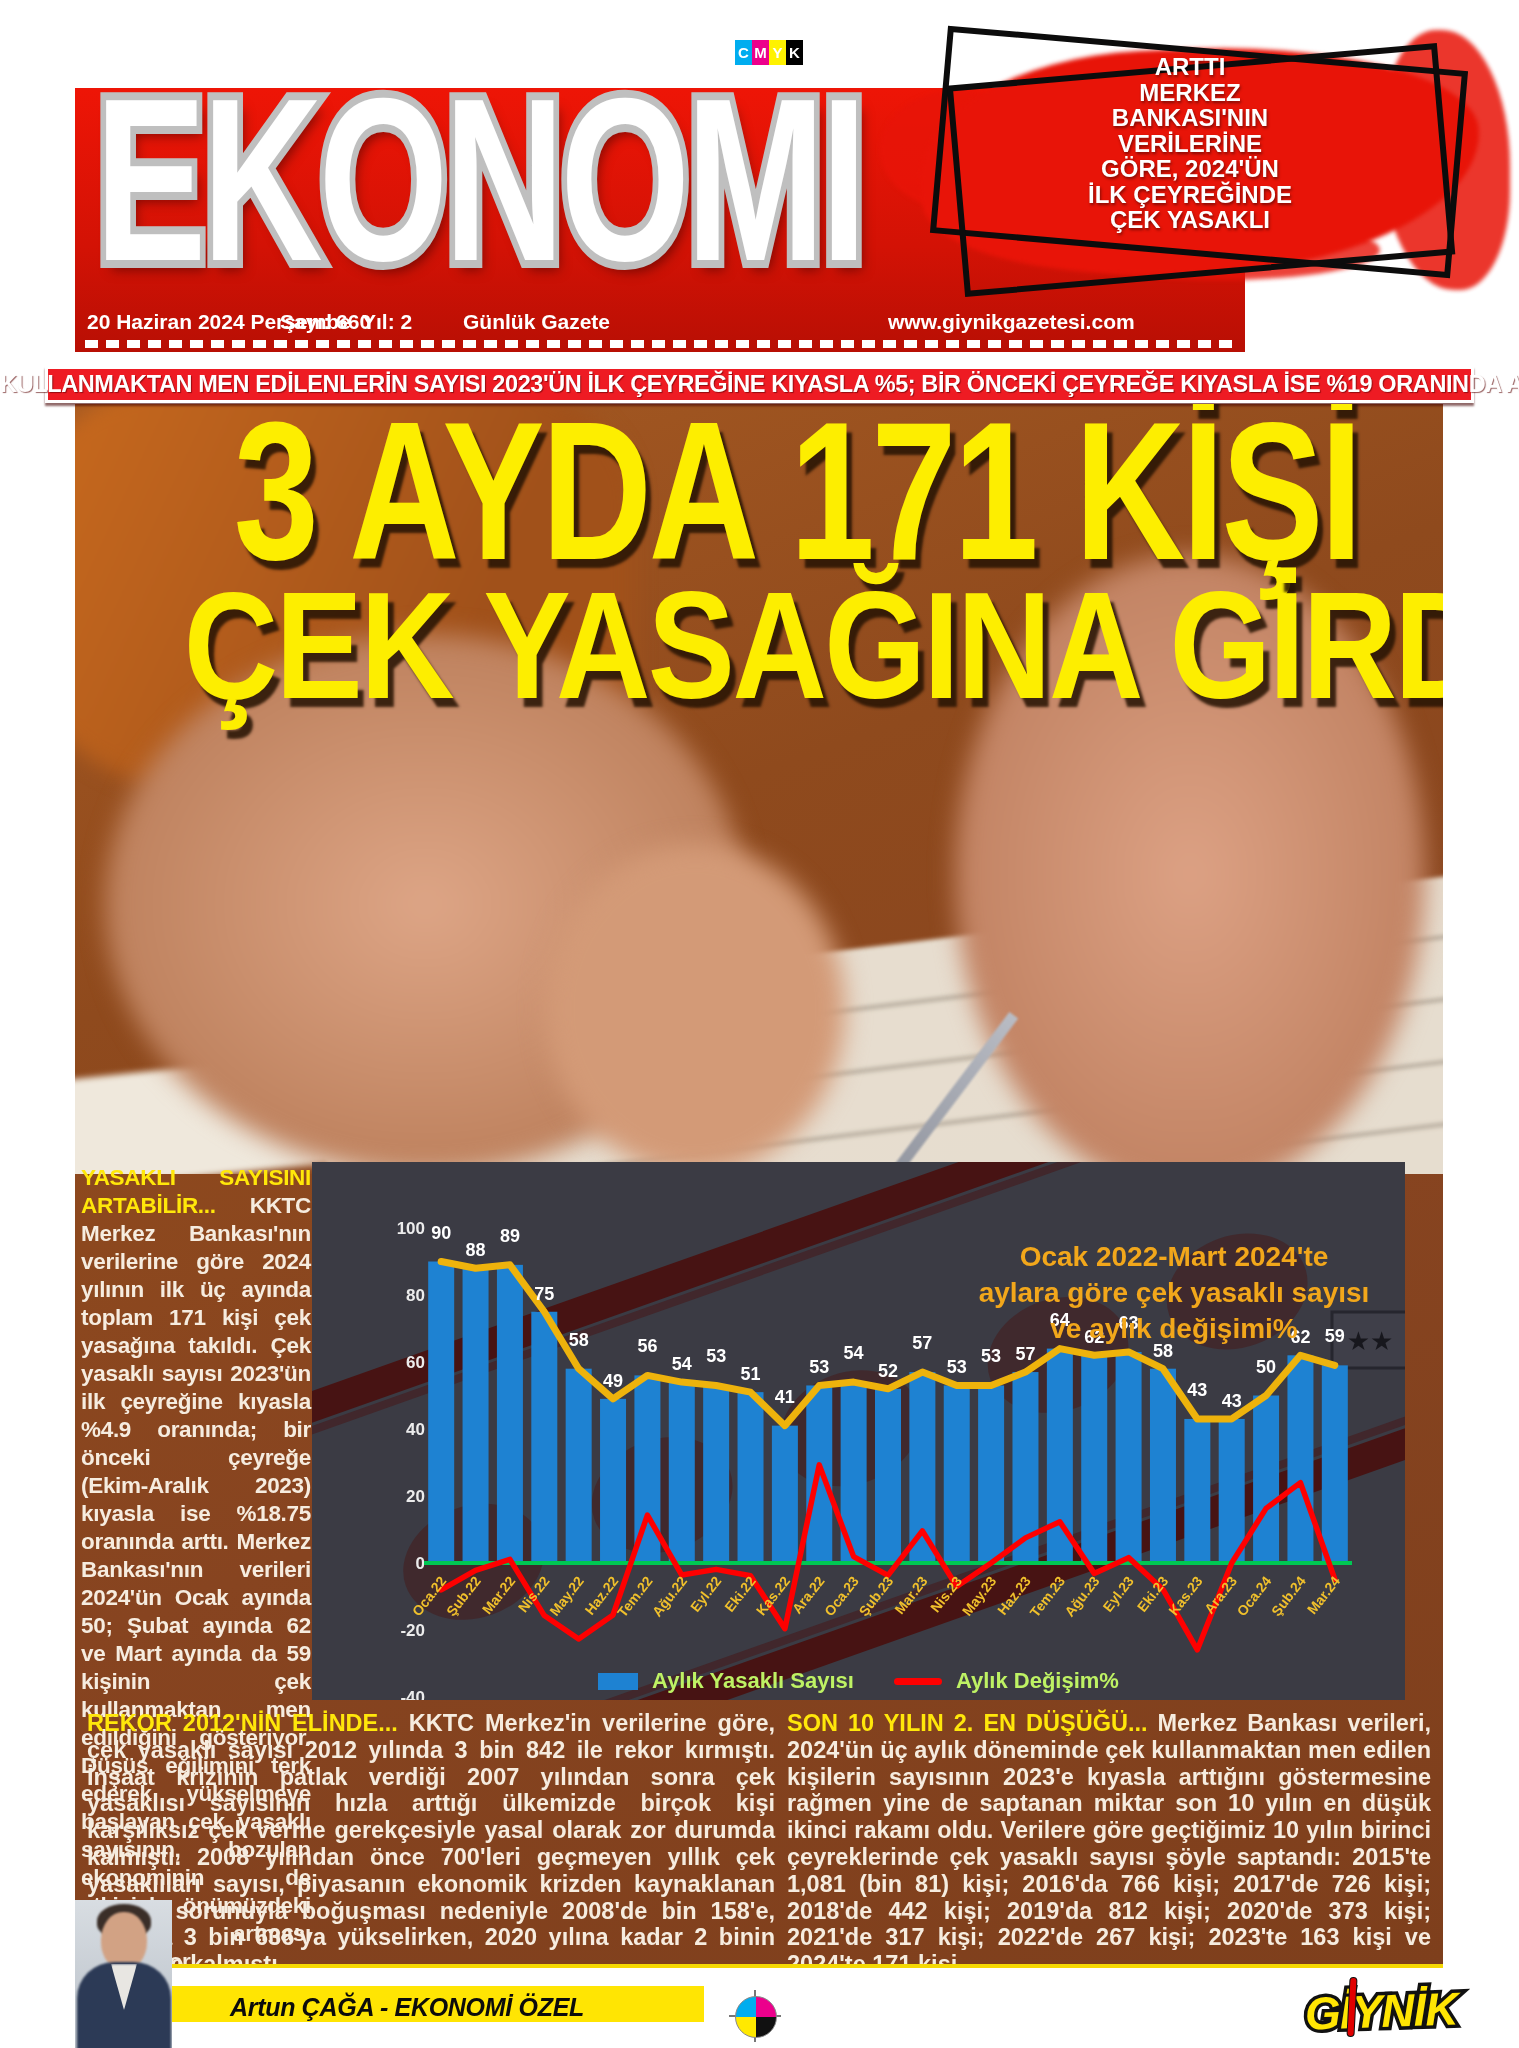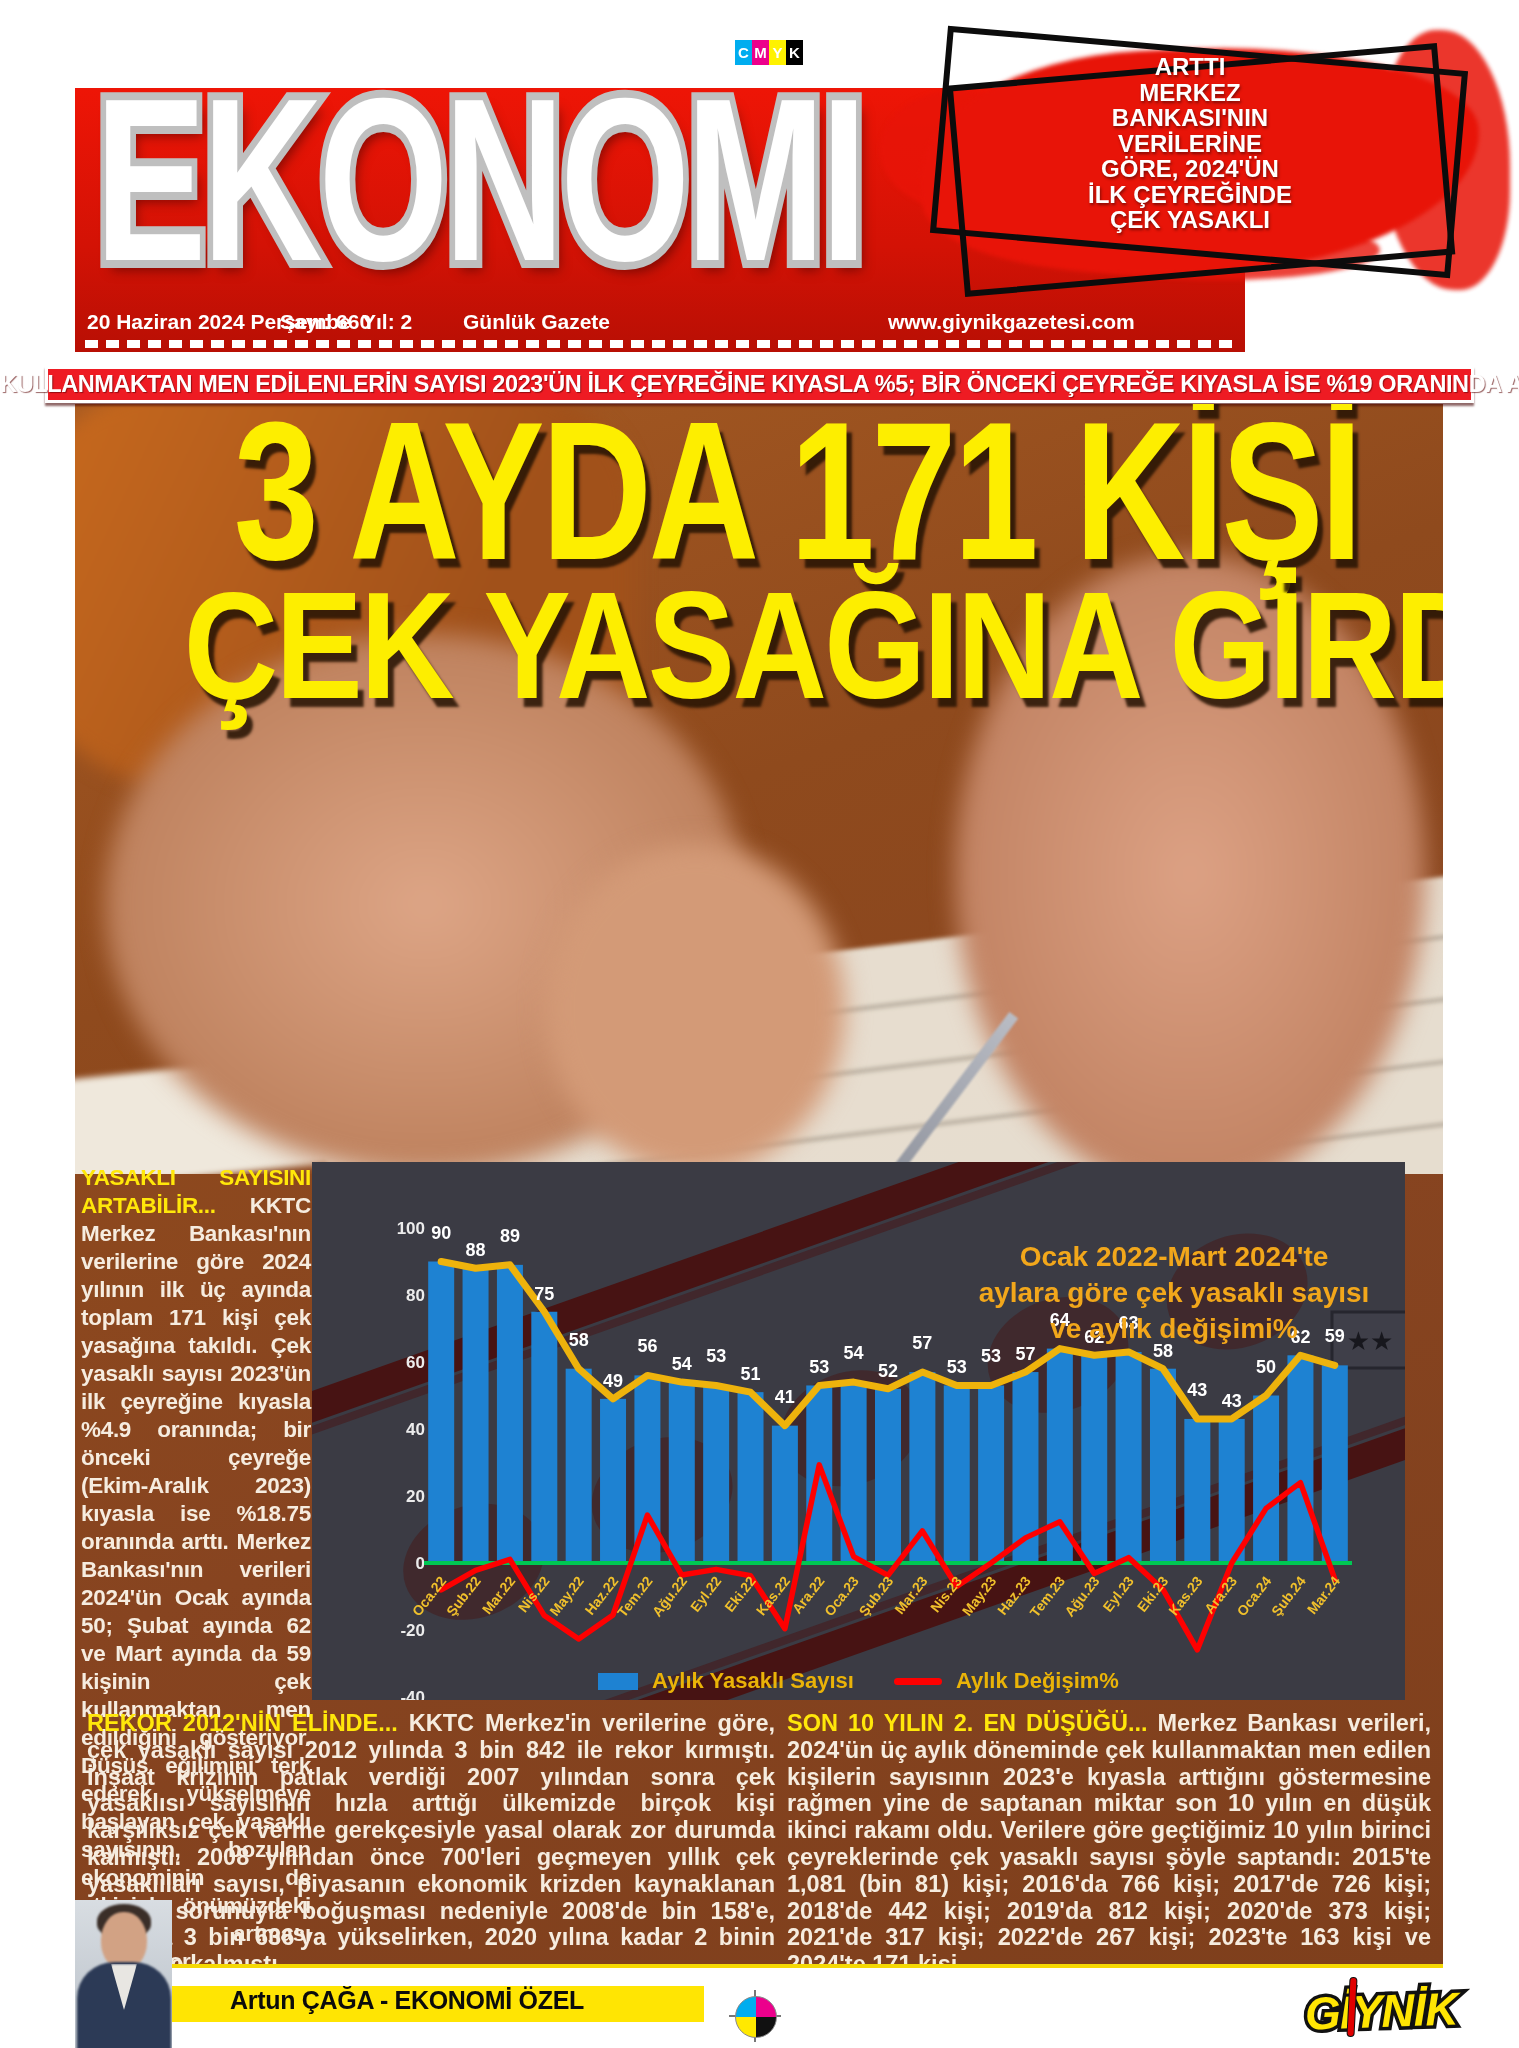--- a/index.html
+++ b/index.html
@@ -86,32 +86,32 @@
   .col-b{top:1306px;font-size:23.5px;line-height:26.8px;}
   .col-bl{left:12px;width:688px;}
   .col-br{left:712px;width:644px;}
 
   
   .chart{left:237px;top:758px;width:1093px;height:538px;background:#3b3b44;}
   .chart svg{position:absolute;left:0;top:0;}
   svg text{font-family:"Liberation Sans","DejaVu Sans",sans-serif;}
   .legend{position:absolute;left:0;bottom:6px;width:100%;display:flex;justify-content:center;
       align-items:center;gap:14px;z-index:3;}
-  .legend .lab{color:#eab308;font-weight:bold;font-size:22px;}
+  .legend .lab{color:#bef264;font-weight:bold;font-size:22px;}
   .sw-bar{width:40px;height:17px;background:#1e82d2;}
   .sw-line{width:48px;height:7px;background:#fe0000;border-radius:4px;margin-left:26px;}
 
   
   .man{left:75px;top:1900px;width:97px;height:148px;background:linear-gradient(#d8dde2,#b9c0c8);overflow:hidden;}
   .man div{position:absolute;filter:blur(1px);}
   .man .hair{left:22px;top:4px;width:54px;height:34px;background:#3a2e28;border-radius:50% 50% 40% 40%;}
   .man .face{left:26px;top:12px;width:46px;height:58px;background:#d2a284;border-radius:48%;}
   .man .suit{left:2px;top:62px;width:94px;height:90px;background:#2c3a56;border-radius:40% 40% 0 0;}
   .man .shirt{left:36px;top:64px;width:26px;height:46px;background:#e8e6e2;clip-path:polygon(0 0,100% 0,50% 100%);}
-  .credit{left:172px;top:1986px;width:532px;height:36px;background:#ffe503;display:flex;align-items:flex-start;}
+  .credit{left:172px;top:1986px;width:532px;height:36px;background:#ffe503;display:flex;align-items:flex-end;font-style:italic;}
   .credit span{margin-left:58px;color:#0c0c0c;font-weight:bold;font-size:25px;letter-spacing:-.3px;}
   .regmark{left:733px;top:1994px;width:44px;height:44px;}
   .reg-c{position:absolute;left:2px;top:2px;width:40px;height:40px;border-radius:50%;border:1px solid #888;
      background:conic-gradient(#ec008c 0 90deg,#111 90deg 180deg,#ffe900 180deg 270deg,#00adef 270deg 360deg);}
   .reg-h{position:absolute;left:-4px;top:21px;width:52px;height:1.5px;background:#777;}
   .reg-v{position:absolute;left:21px;top:-4px;width:1.5px;height:52px;background:#777;}
   .giynik{left:1305px;top:1984px;width:180px;height:56px;}
   .giynik .layer{position:absolute;left:0;top:0;font-weight:bold;font-style:italic;font-size:46px;
       letter-spacing:-1px;transform:rotate(-2deg);white-space:nowrap;}
   .gy-outline{color:#111;-webkit-text-stroke:7px #111;}

